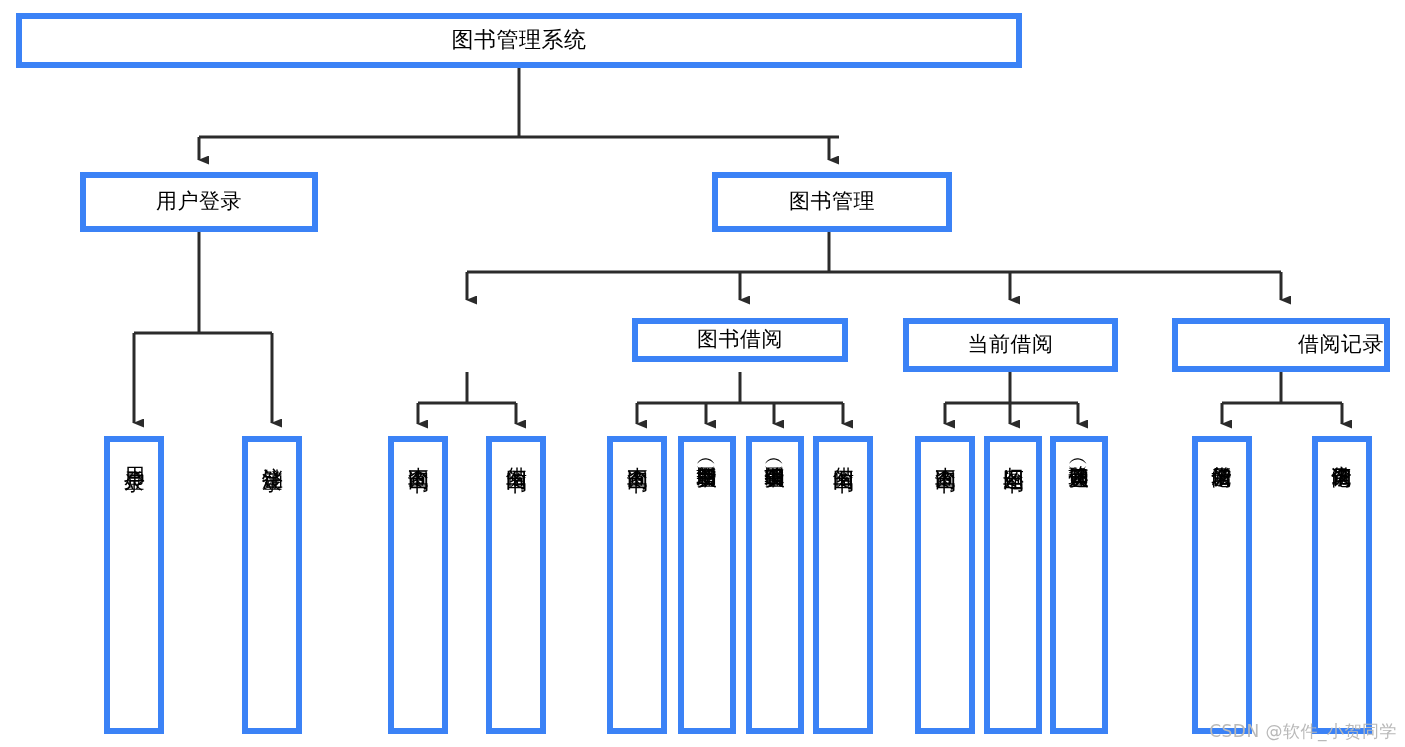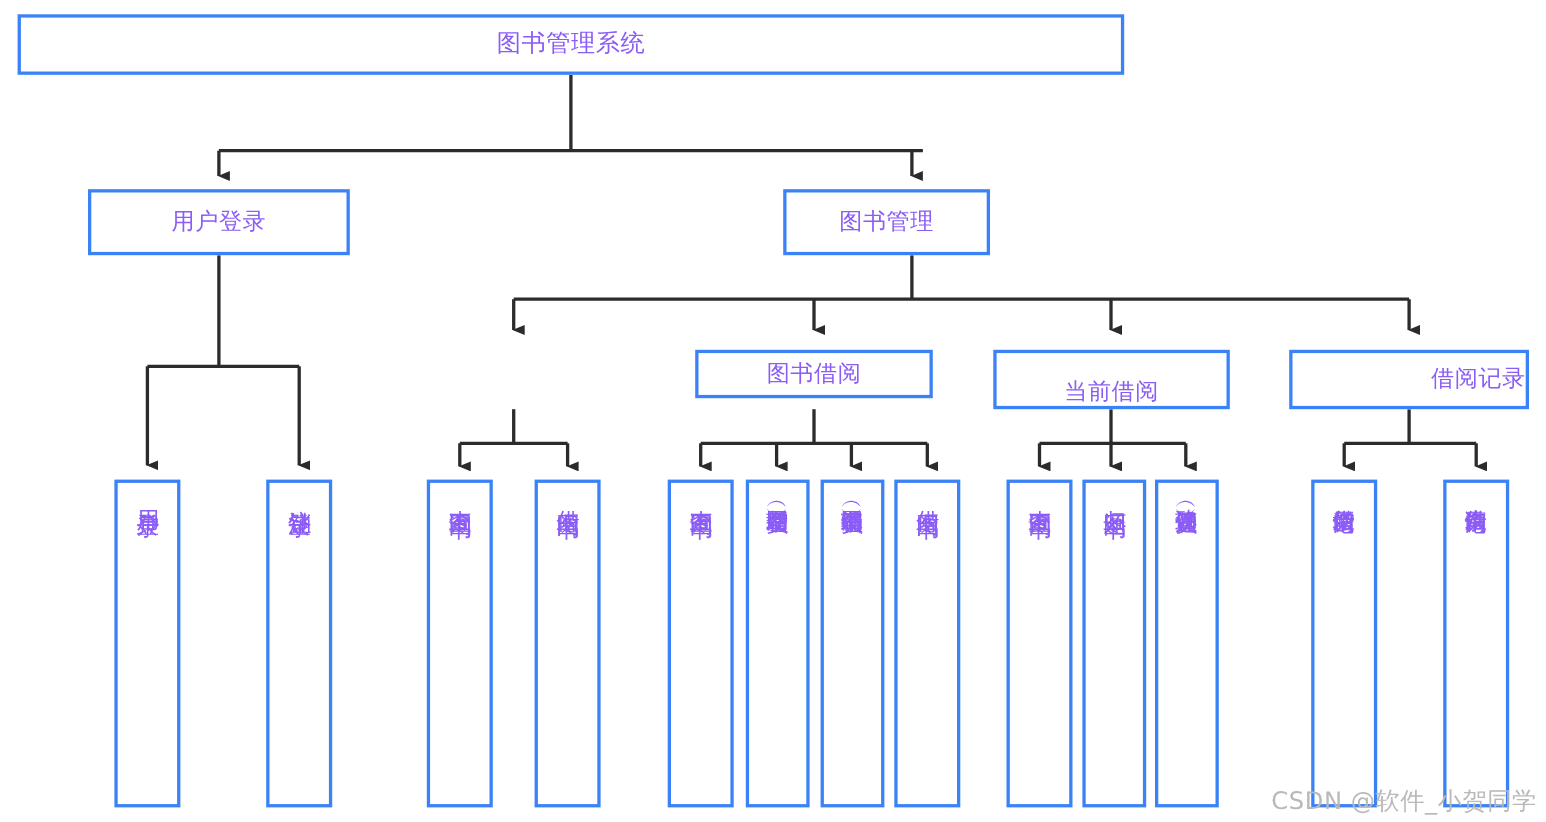--- a/index.html
+++ b/index.html
@@ -23,25 +23,25 @@
     left: 0;
     top: 0;
     width: 1405px;
     height: 747px;
     pointer-events: none;
   }
   .node {
     position: absolute;
     box-sizing: border-box;
     background: #ffffff;
-    border: 3px solid #3b82f6;
+    border: 6px solid #3b82f6;
     display: flex;
     align-items: center;
     justify-content: center;
-    color: #8b5cf6;
+    color: #000000;
   }
   .node-label {
     display: block;
     text-align: center;
     line-height: 1.12;
     letter-spacing: 0.5px;
     white-space: nowrap;
   }
   
   .node.horiz .node-label {
@@ -65,21 +65,21 @@
     white-space: nowrap;
   }
   .node.vert.tall .node-label {
     font-size: 20px;
     letter-spacing: 0.5px;
   }
   #watermark {
     position: absolute;
     right: 8px;
     bottom: 4px;
-    font-size: 22px;
+    font-size: 17px;
     color: #b9b9b9;
     white-space: nowrap;
     letter-spacing: 0.5px;
   }
 </style>
 </head>
 <body>
 
 <div id="diagram-root">
 
@@ -133,28 +133,28 @@
     </g>
   </svg>
 
   <div class="node horiz root" style="left:16px; top:13px; width:1006px; height:55px;">
     <span class="node-label">图书管理系统</span>
   </div>
 
   <div class="node horiz" style="left:80px; top:172px; width:238px; height:60px;">
     <span class="node-label">用户登录</span>
   </div>
-  <div class="node horiz" style="left:712px; top:172px; width:188px; height:60px;">
+  <div class="node horiz" style="left:712px; top:172px; width:240px; height:60px;">
     <span class="node-label">图书管理</span>
   </div>
 
   <div class="node horiz" style="left:632px; top:318px; width:216px; height:44px;">
     <span class="node-label">图书借阅</span>
   </div>
-  <div class="node horiz" style="left:903px; top:318px; width:215px; height:54px;align-items:flex-end;">
+  <div class="node horiz" style="left:903px; top:318px; width:215px; height:54px;">
     <span class="node-label">当前借阅</span>
   </div>
   <div class="node horiz" style="left:1172px; top:318px; width:218px; height:54px;justify-content:flex-end;">
     <span class="node-label">借阅记录</span>
   </div>
 
   <div class="node vert" style="left:104px; top:436px; width:60px; height:298px;">
     <span class="node-label">用户登录</span>
   </div>
   <div class="node vert" style="left:242px; top:436px; width:60px; height:298px;">

